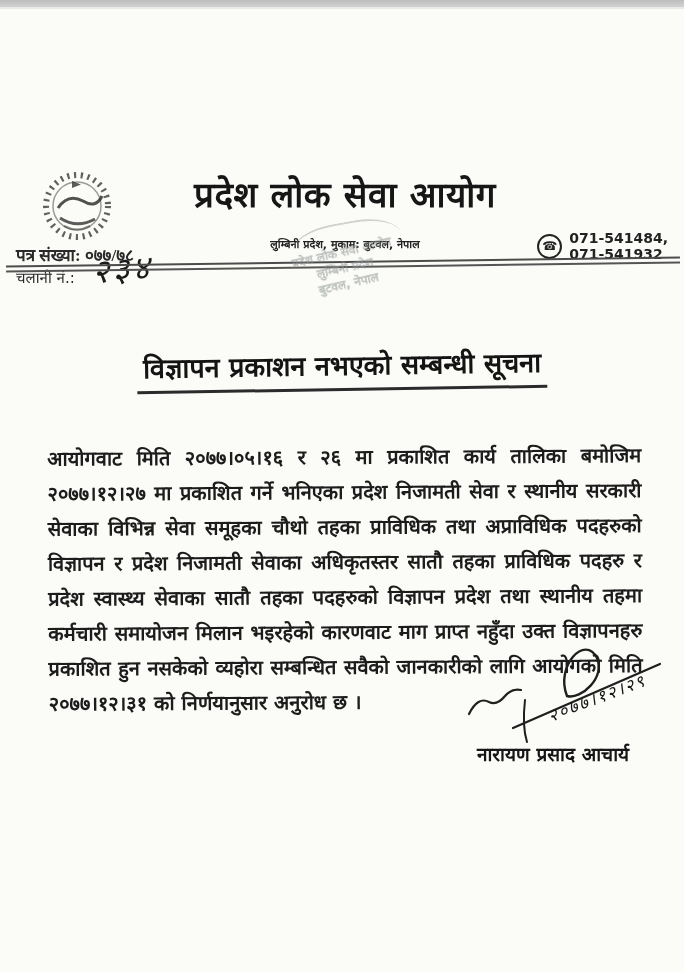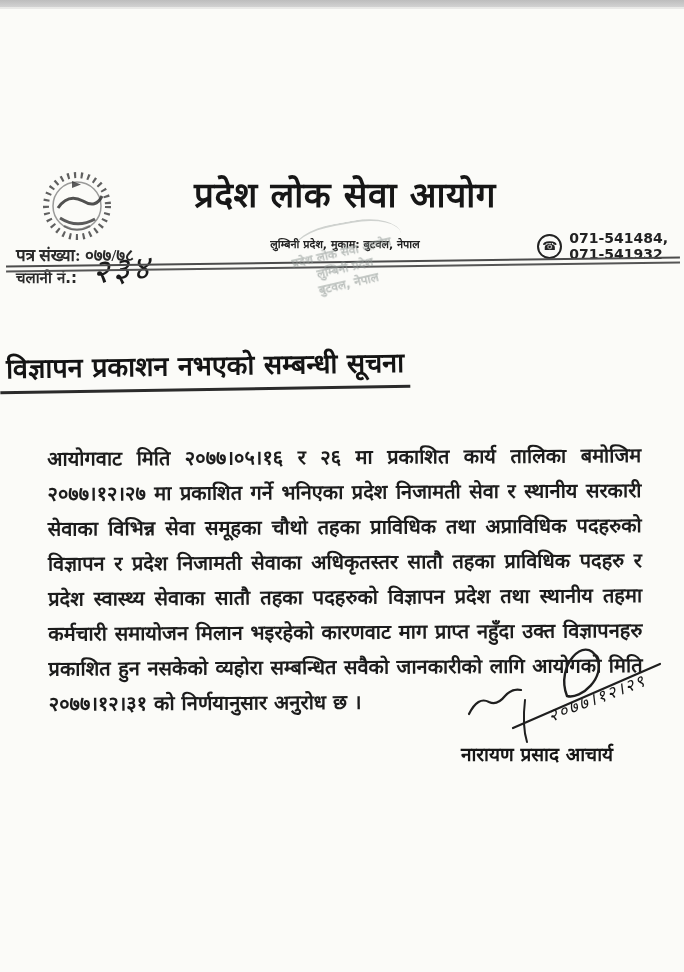--- a/index.html
+++ b/index.html
@@ -12,53 +12,53 @@
     background:linear-gradient(#bdbdbd,#d2d2d2);}
   .scan-strip2{position:absolute;top:7px;left:0;width:684px;height:2px;background:#e9e9e7;}
 
   
   .emblem{position:absolute;left:36px;top:166px;width:82px;height:86px;}
   .org-name{position:absolute;left:60px;width:570px;top:170px;text-align:center;
     font-size:35px;font-weight:700;letter-spacing:.5px;color:#161616;}
   .address{position:absolute;left:110px;width:470px;top:236px;text-align:center;
     font-size:11px;font-weight:700;color:#222;}
   .letter-no{position:absolute;left:16px;top:243px;font-size:17px;font-weight:700;color:#2a2a2a;font-family:Liberation Serif, serif;}
-  .dispatch-label{position:absolute;left:16px;top:267px;font-size:15px;font-weight:700;color:#2a2a2a;}
+  .dispatch-label{position:absolute;left:16px;top:267px;font-size:15px;font-weight:400;color:#2a2a2a;}
   .dispatch-value{position:absolute;left:92px;top:246px;font-size:33px;font-weight:400;
     font-style:italic;transform:rotate(-5deg);color:#1a1a1a;letter-spacing:3px;}
   .phone-block{position:absolute;right:16px;top:230px;display:flex;align-items:center;gap:7px;}
   .phone-circle{width:21px;height:21px;border:2px solid #222;border-radius:50%;
     display:flex;align-items:center;justify-content:center;font-size:12px;line-height:1;color:#222;}
   .phone-nums{font-size:14px;font-weight:700;line-height:16px;color:#222;}
   .rule{position:absolute;left:6px;width:674px;top:261px;height:3px;
     border-top:2px solid #4c4c4c;border-bottom:2px solid #555;transform:rotate(-0.75deg);}
 
   
   .stamp{position:absolute;left:250px;top:244px;width:190px;text-align:center;
     transform:rotate(-13deg);color:#8e9693;opacity:.6;font-weight:700;
     font-size:12px;line-height:16px;filter:blur(.4px);}
   .stamp-arc{position:absolute;left:292px;top:222px;width:110px;height:40px;
     border-top:2px solid #9aa19e;border-radius:50%/60%;opacity:.45;transform:rotate(-10deg);}
 
   
-  .notice-title{position:absolute;left:0;width:684px;top:346px;text-align:left;}
+  .notice-title{position:absolute;left:0;width:684px;top:346px;text-align:center;}
   .notice-title span{display:inline-block;font-size:27px;font-weight:700;color:#141414;
     border-bottom:3px solid #2b2b2b;padding:0 6px 5px;transform:rotate(-0.9deg);}
 
   
   .body-text{position:absolute;left:48px;width:594px;top:440px;
     font-size:20px;font-weight:600;line-height:35px;color:#1c1c1c;transform:rotate(-0.35deg);}
   .body-line{text-align:justify;text-align-last:justify;}
   .body-line.last{text-align-last:left;}
 
   
   .signature-art{position:absolute;left:455px;top:630px;width:220px;height:120px;}
   .hand-date{position:absolute;left:545px;top:686px;font-size:17px;font-style:italic;
     letter-spacing:2px;transform:rotate(-21deg);color:#161616;white-space:nowrap;}
-  .sign-block{position:absolute;right:32px;top:737px;width:230px;text-align:center;
+  .sign-block{position:absolute;right:16px;top:737px;width:230px;text-align:center;
     font-size:19px;font-weight:700;line-height:35px;color:#161616;}
 </style>
 </head>
 <body>
 
 <div class="scan-strip"></div>
 <div class="scan-strip2"></div>
 
 <div class="emblem">
   <svg width="82" height="86" viewBox="0 0 82 86">

